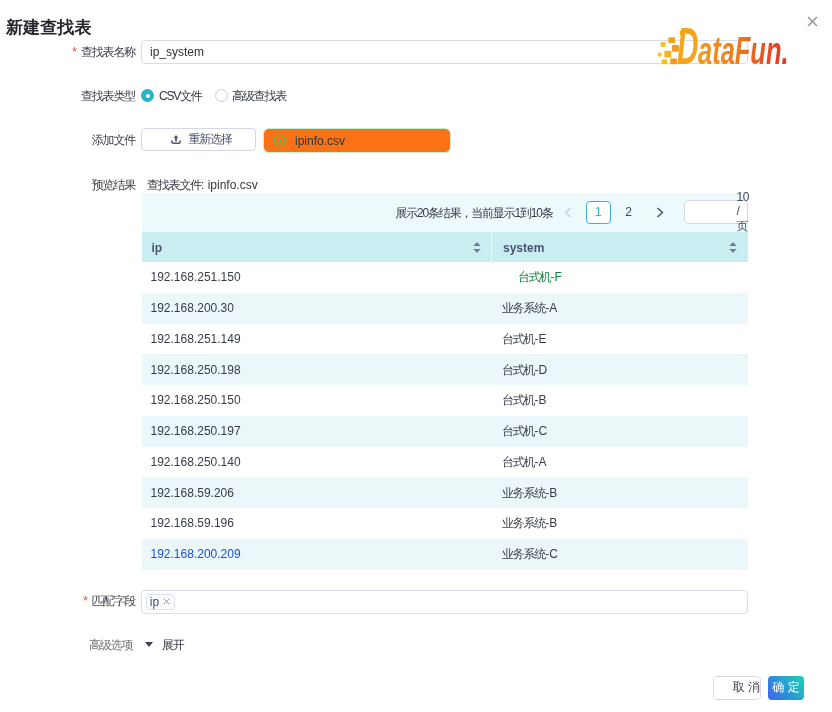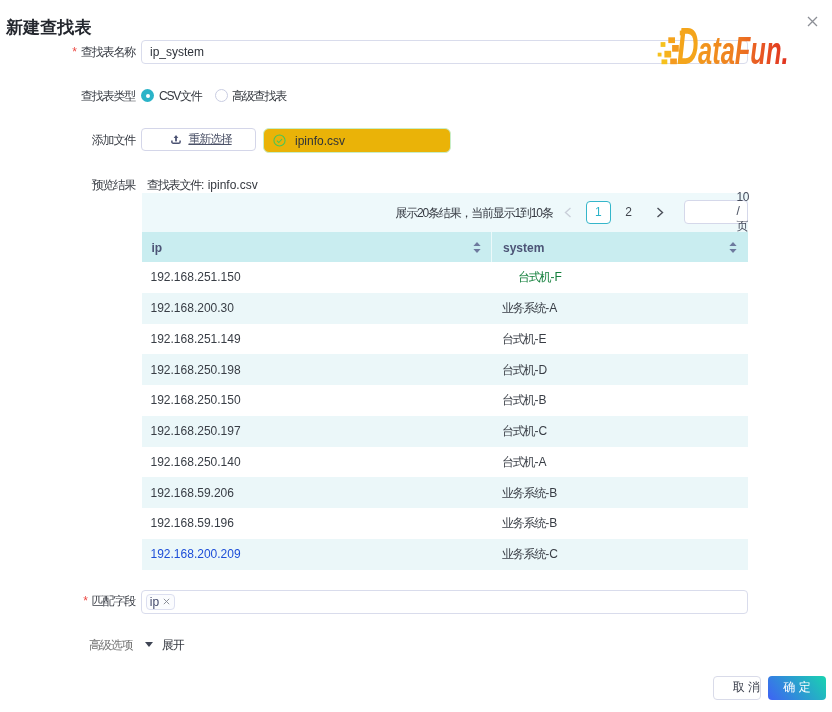--- a/index.html
+++ b/index.html
@@ -53,23 +53,23 @@
 <div class="abs" style="left:215px;top:89px;width:11px;height:11px;border-radius:50%;background:#fff;border:1px solid #c9cde2;"></div>
 <div class="abs cn" style="left:232px;top:90px;line-height:12px;">高级查找表</div>
 
 <div class="label cn" style="top:134px;">添加文件</div>
 <div class="abs" style="left:141px;top:128px;width:115px;height:23px;border:1px solid #d4d6e9;border-radius:4px;background:#fff;box-sizing:border-box;display:flex;align-items:center;justify-content:center;padding-left:6px;">
   <svg width="10" height="9" viewBox="0 0 10 9" style="margin-right:7px;">
       <path d="M5 0 L2.7 2.9 H7.3 Z" fill="#4b5272"></path>
       <rect x="4.1" y="2.4" width="1.8" height="4" fill="#4b5272"></rect>
       <path d="M0.9 5.5 v1.4 a1.3 1.3 0 0 0 1.3 1.3 h5.6 a1.3 1.3 0 0 0 1.3 -1.3 v-1.4" stroke="#4b5272" stroke-width="1.5" fill="none"></path>
     </svg>
-  <span class="cn" style="color:#4c5268;text-decoration:underline;">重新选择</span>
+  <span class="cn" style="color:#4c5268;">重新选择</span>
 </div>
-<div class="abs" style="left:263px;top:128px;width:188px;height:25px;background:#eab308;border:1px solid #c8eec9;border-radius:6px;box-sizing:border-box;display:flex;align-items:center;">
+<div class="abs" style="left:263px;top:128px;width:188px;height:25px;background:#f97316;border:1px solid #c8eec9;border-radius:6px;box-sizing:border-box;display:flex;align-items:center;">
   <svg width="13" height="13" viewBox="0 0 14 14" style="margin-left:9px;">
       <circle cx="7" cy="7" r="6" fill="none" stroke="#43c65a" stroke-width="1.1"></circle>
       <path d="M4.2 7.2 L6.2 9.2 L9.8 5.4" fill="none" stroke="#43c65a" stroke-width="1.1"></path>
     </svg>
   <span style="margin-left:9px;color:#2f3339;">ipinfo.csv</span>
 </div>
 
 <div class="label cn" style="top:179px;">预览结果</div>
 <div class="abs" style="left:147px;top:179px;line-height:12px;text-align:right;"><span class="cn">查找表文件</span>: ipinfo.csv</div>
 
@@ -143,13 +143,13 @@
   <svg width="7" height="7" viewBox="0 0 7 7" style="margin-left:4px;">
       <path d="M0.8 0.8 L6.2 6.2 M6.2 0.8 L0.8 6.2" stroke="#81868f" stroke-width="0.9" fill="none"></path>
     </svg>
 </div>
 
 <div class="abs cn" style="left:89px;top:639px;line-height:12px;color:#737373;">高级选项</div>
 <div class="abs" style="left:145px;top:642px;width:0;height:0;border-left:4px solid transparent;border-right:4px solid transparent;border-top:5px solid #3f4554;"></div>
 <div class="abs cn" style="left:162px;top:639px;line-height:12px;color:#33373f;">展开</div>
 
 <div class="abs" style="left:713px;top:676px;width:48px;height:23.5px;border:1px solid #d9dbe9;border-radius:4px;background:#fff;box-sizing:border-box;text-align:right;line-height:21.5px;color:#3c404d;">取 消</div>
-<div class="abs" style="left:768px;top:676px;width:58px;height:23.5px;border-radius:4px;background:linear-gradient(52deg,#3e62f4 0%,#19d3b0 100%);text-align:center;line-height:23.5px;color:#fff;">确 定</div>
+<div class="abs" style="left:768px;top:676px;width:36px;height:23.5px;border-radius:4px;background:linear-gradient(52deg,#3e62f4 0%,#19d3b0 100%);text-align:center;line-height:23.5px;color:#fff;">确 定</div>
 
 </body></html>

